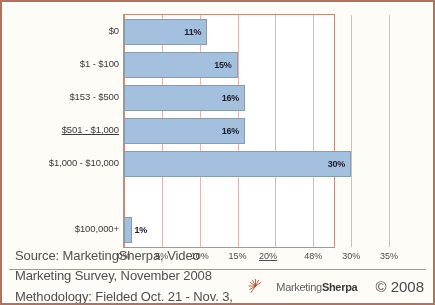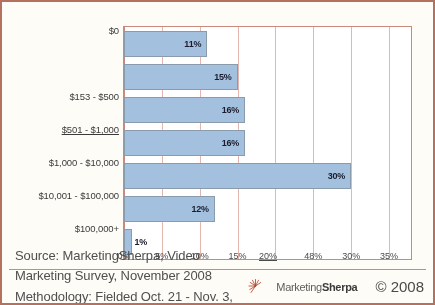--- a/index.html
+++ b/index.html
@@ -24,22 +24,22 @@
     left: 0;
     top: 0;
     width: 431px;
     height: 266px;
   }
 
   
   #plot {
     position: absolute;
     left: 121px;
-    top: 24px;
-    width: 289px;
+    top: 12px;
+    width: 212px;
     height: 234px;
     border: 1px solid #c9897c;
     border-left: 1px solid #c9897c;
     box-sizing: border-box;
     background: #ffffff;
   }
   .gridline {
     position: absolute;
     top: 0;
     bottom: 0;
@@ -172,24 +172,24 @@
 </style>
 </head>
 <body>
 
 <div id="screenshot">
 
   <div id="chart-area">
 
     <div id="cat-labels">
         <div class="cat-label" style="top: 10.5714px;">$0</div>
+        <div class="cat-label" style="top: 43.7143px;">$1 - $100</div>
         <div class="cat-label" style="top: 76.8571px;">$153 - $500</div>
         <div class="cat-label" style="top: 110px; text-decoration: underline;">$501 - $1,000</div>
         <div class="cat-label" style="top: 143.143px;">$1,000 - $10,000</div>
-        <div class="cat-label" style="top: 176.286px;">$10,001 - $100,000</div>
         <div class="cat-label" style="top: 209.429px;">$100,000+</div>
       </div>
 
     <div id="plot">
         <div class="gridline axis0" style="left: 0px;"></div>
         <div class="gridline" style="left: 37.8571px;"></div>
         <div class="gridline" style="left: 75.7143px;"></div>
         <div class="gridline" style="left: 113.571px;"></div>
         <div class="gridline" style="left: 151.429px;"></div>
         <div class="gridline" style="left: 189.286px;"></div>
@@ -211,25 +211,20 @@
           </div>
         </div>
         <div class="bar-row" style="top: 103px; width: 265px;">
           <div class="bar" style="width: 121.143px;">
             <span class="bar-label">16%</span>
           </div>
         </div>
         <div class="bar-row" style="top: 136.143px; width: 265px;">
           <div class="bar" style="width: 227.143px;">
             <span class="bar-label">30%</span>
-          </div>
-        </div>
-        <div class="bar-row" style="top: 169.286px; width: 265px;">
-          <div class="bar" style="width: 90.8571px;">
-            <span class="bar-label">12%</span>
           </div>
         </div>
         <div class="bar-row" style="top: 202.429px; width: 265px;">
           <div class="bar" style="width: 7.57143px;">
             <span class="bar-label outside">1%</span>
           </div>
         </div>
       </div>
 
     <div id="xticks">

